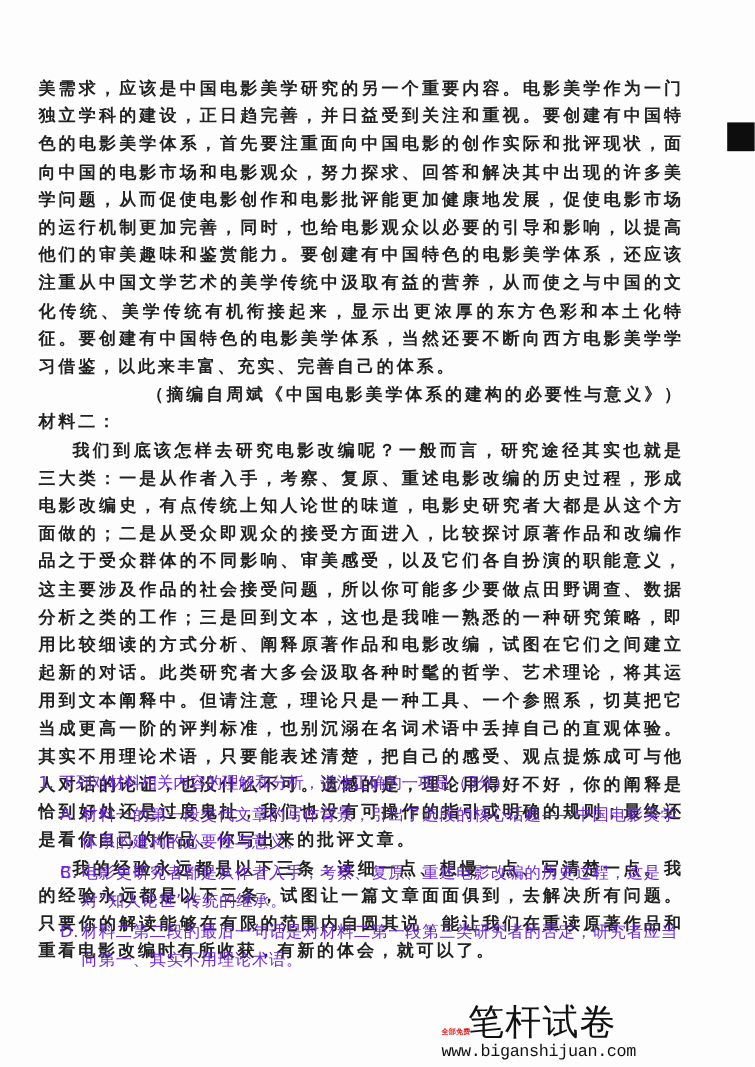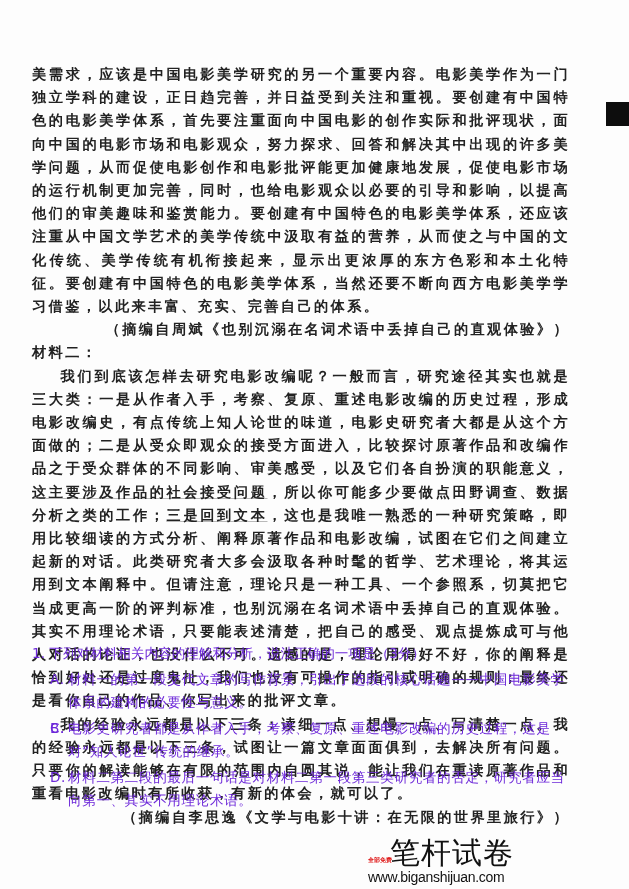--- a/index.html
+++ b/index.html
@@ -4,45 +4,44 @@
 <style>
   html, body { margin: 0; padding: 0; background: #ffffff; }
   body { width: 629px; height: 889px; position: relative; overflow: hidden; color: #1a1a1a; }
   .page { position: absolute; left: 0; top: 0; width: 629px; height: 889px; background: #fdfdfd; }
   .tab-mark { position: absolute; left: 606px; top: 102px; width: 23px; height: 24px; background: #0d0d0d; }
   .body-text { position: absolute; left: 32px; width: 538px; font-family: "DejaVu Serif", "Liberation Serif", serif; font-size: 14.2px; font-weight: bold; line-height: 23.2px; letter-spacing: 2.4px; text-align: justify; color: #222; }
   .p { margin: 0; }
   .p.indent { text-indent: 2em; }
   .source { text-align: right; margin: 0; }
   .heading { margin: 0; }
-  .underline { text-decoration: underline; text-decoration-color: #b9b9b9; }
+  .underline { text-decoration-color: #b9b9b9; }
   .question { position: absolute; left: 32px; width: 540px; font-family: "DejaVu Sans", "Liberation Sans", sans-serif; font-size: 13.6px; line-height: 23px; color: #6d28d9; }
   .q-stem { margin: 0 0 3px 0; }
   .option { position: relative; padding-left: 36px; margin: 0 0 3px 0; letter-spacing: 0.6px; }
   .option .letter { position: absolute; left: 18px; top: 0; }
   .footer { position: absolute; left: 248px; top: 900px; font-family: "DejaVu Serif", serif; font-size: 11.5px; font-weight: bold; color: #333; }
   .watermark { position: absolute; left: 368px; top: 836px; width: 170px; height: 53px; }
   .wm-title { position: absolute; left: 22px; top: 0; font-family: "DejaVu Sans", sans-serif; font-size: 30px; color: #111; letter-spacing: 1px; line-height: 34px; }
   .wm-tag { position: absolute; left: 0; top: 20px; font-family: "DejaVu Sans", sans-serif; font-size: 6px; color: #e02020; font-weight: bold; }
-  .wm-url { position: absolute; left: 0; top: 33px; font-family: Liberation Sans, sans-serif; font-size: 14px; color: #111; letter-spacing: -0.3px; }
+  .wm-url { position: absolute; left: 0; top: 33px; font-family: Liberation Mono, monospace; font-size: 14px; color: #111; letter-spacing: -0.3px; }
 </style>
 </head>
 <body>
 
 <div class="page">
 
   <div class="tab-mark"></div>
 
   <div class="body-text" style="top:63px;">
     <p class="p">美需求，应该是中国电影美学研究的另一个重要内容。电影美学作为一门独立学科的建设，正日趋完善，并日益受到关注和重视。要创建有中国特色的电影美学体系，首先要注重面向中国电影的创作实际和批评现状，面向中国的电影市场和电影观众，努力探求、回答和解决其中出现的许多美学问题，从而促使电影创作和电影批评能更加健康地发展，促使电影市场的运行机制更加完善，同时，也给电影观众以必要的引导和影响，以提高他们的审美趣味和鉴赏能力。要创建有中国特色的电影美学体系，还应该注重从中国文学艺术的美学传统中汲取有益的营养，从而使之与中国的文化传统、美学传统有机衔接起来，显示出更浓厚的东方色彩和本土化特征。要创建有中国特色的电影美学体系，当然还要不断向西方电影美学学习借鉴，以此来丰富、充实、完善自己的体系。</p>
-    <p class="source">（摘编自周斌《也别沉溺在名词术语中丢掉自己的直观体验》）</p>
+    <p class="source">（摘编自周斌《中国电影美学体系的建构的必要性与意义》）</p>
     <p class="heading">材料二：</p>
     <p class="p indent"><span>我们到底该怎样去研究电影改编呢？一般而言，研究途径其实也就是三大类：一是从作者入手，考察、复原、重述电影改编的历史过程，形成电影改编史，有点传统上知人论世的味道，电影史研究者大都是从这个方面做的；二是从受众即观众的接受方面进入，比较探讨原著作品和改编作品之于受众群体的不同影响、审美感受，以及它们各自扮演的职能意义，</span><span class="underline">这主要涉及作品的社会接受问题</span><span>，所以你可能多少要做点田野调查、数据分析之类的工作；</span><span class="underline">三是回到文本</span><span>，这也是我唯一熟悉的一种研究策略，即用比较细读的方式分析、阐释原著作品和电影改编，试图在它们之间建立起新的对话。此类研究者大多会汲取各种时髦的哲学、艺术理论，将其运用到文本阐释中。但请注意，理论只是一种工具、一个参照系，切莫把它当成更高一阶的评判标准，也别沉溺在名词术语中丢掉自己的直观体验。其实不用理论术语，只要能表述清楚，把自己的感受、观点提炼成可与他人对话的论证，也没什么不可。遗憾的是，理论用得好不好，你的阐释是恰到好处还是过度鬼扯，我们也没有可操作的指引或明确的规则；最终还是看你自己的作品、你写出来的批评文章。</span></p>
     <p class="p indent">我的经验永远都是以下三条：读细一点、想慢一点、写清楚一点。我的经验永远都是以下三条，试图让一篇文章面面俱到，去解决所有问题。只要你的解读能够在有限的范围内自圆其说，能让我们在重读原著作品和重看电影改编时有所收获，有新的体会，就可以了。</p>
-    <p class="source">（摘编自李思逸《文学与电影十讲：在无限的世界里旅行》）</p>
   </div>
 
   <div class="question" style="top:642px;">
     <p class="q-stem">1. 下列对材料相关内容的理解和分析，说法正确的一项是（3分）</p>
     <p class="option"><span class="letter">A.</span><span>材料一的第一段交代文章的写作背景，引出了选段的核心话题——中国电影美学体系的建构的必要性与意义。</span></p>
     <p class="option"><span class="letter">B.</span></p>
     <p class="option"><span class="letter">C.</span><span>电影史研究者都是从作者入手，考察、复原、重述电影改编的历史过程，这是对“知人论世”传统的继承。</span></p>
     <p class="option"><span class="letter">D.</span><span>材料二第二段的最后一句话是对材料二第一段第三类研究者的否定，研究者应当向第一、其实不用理论术语。</span></p>
   </div>
 

